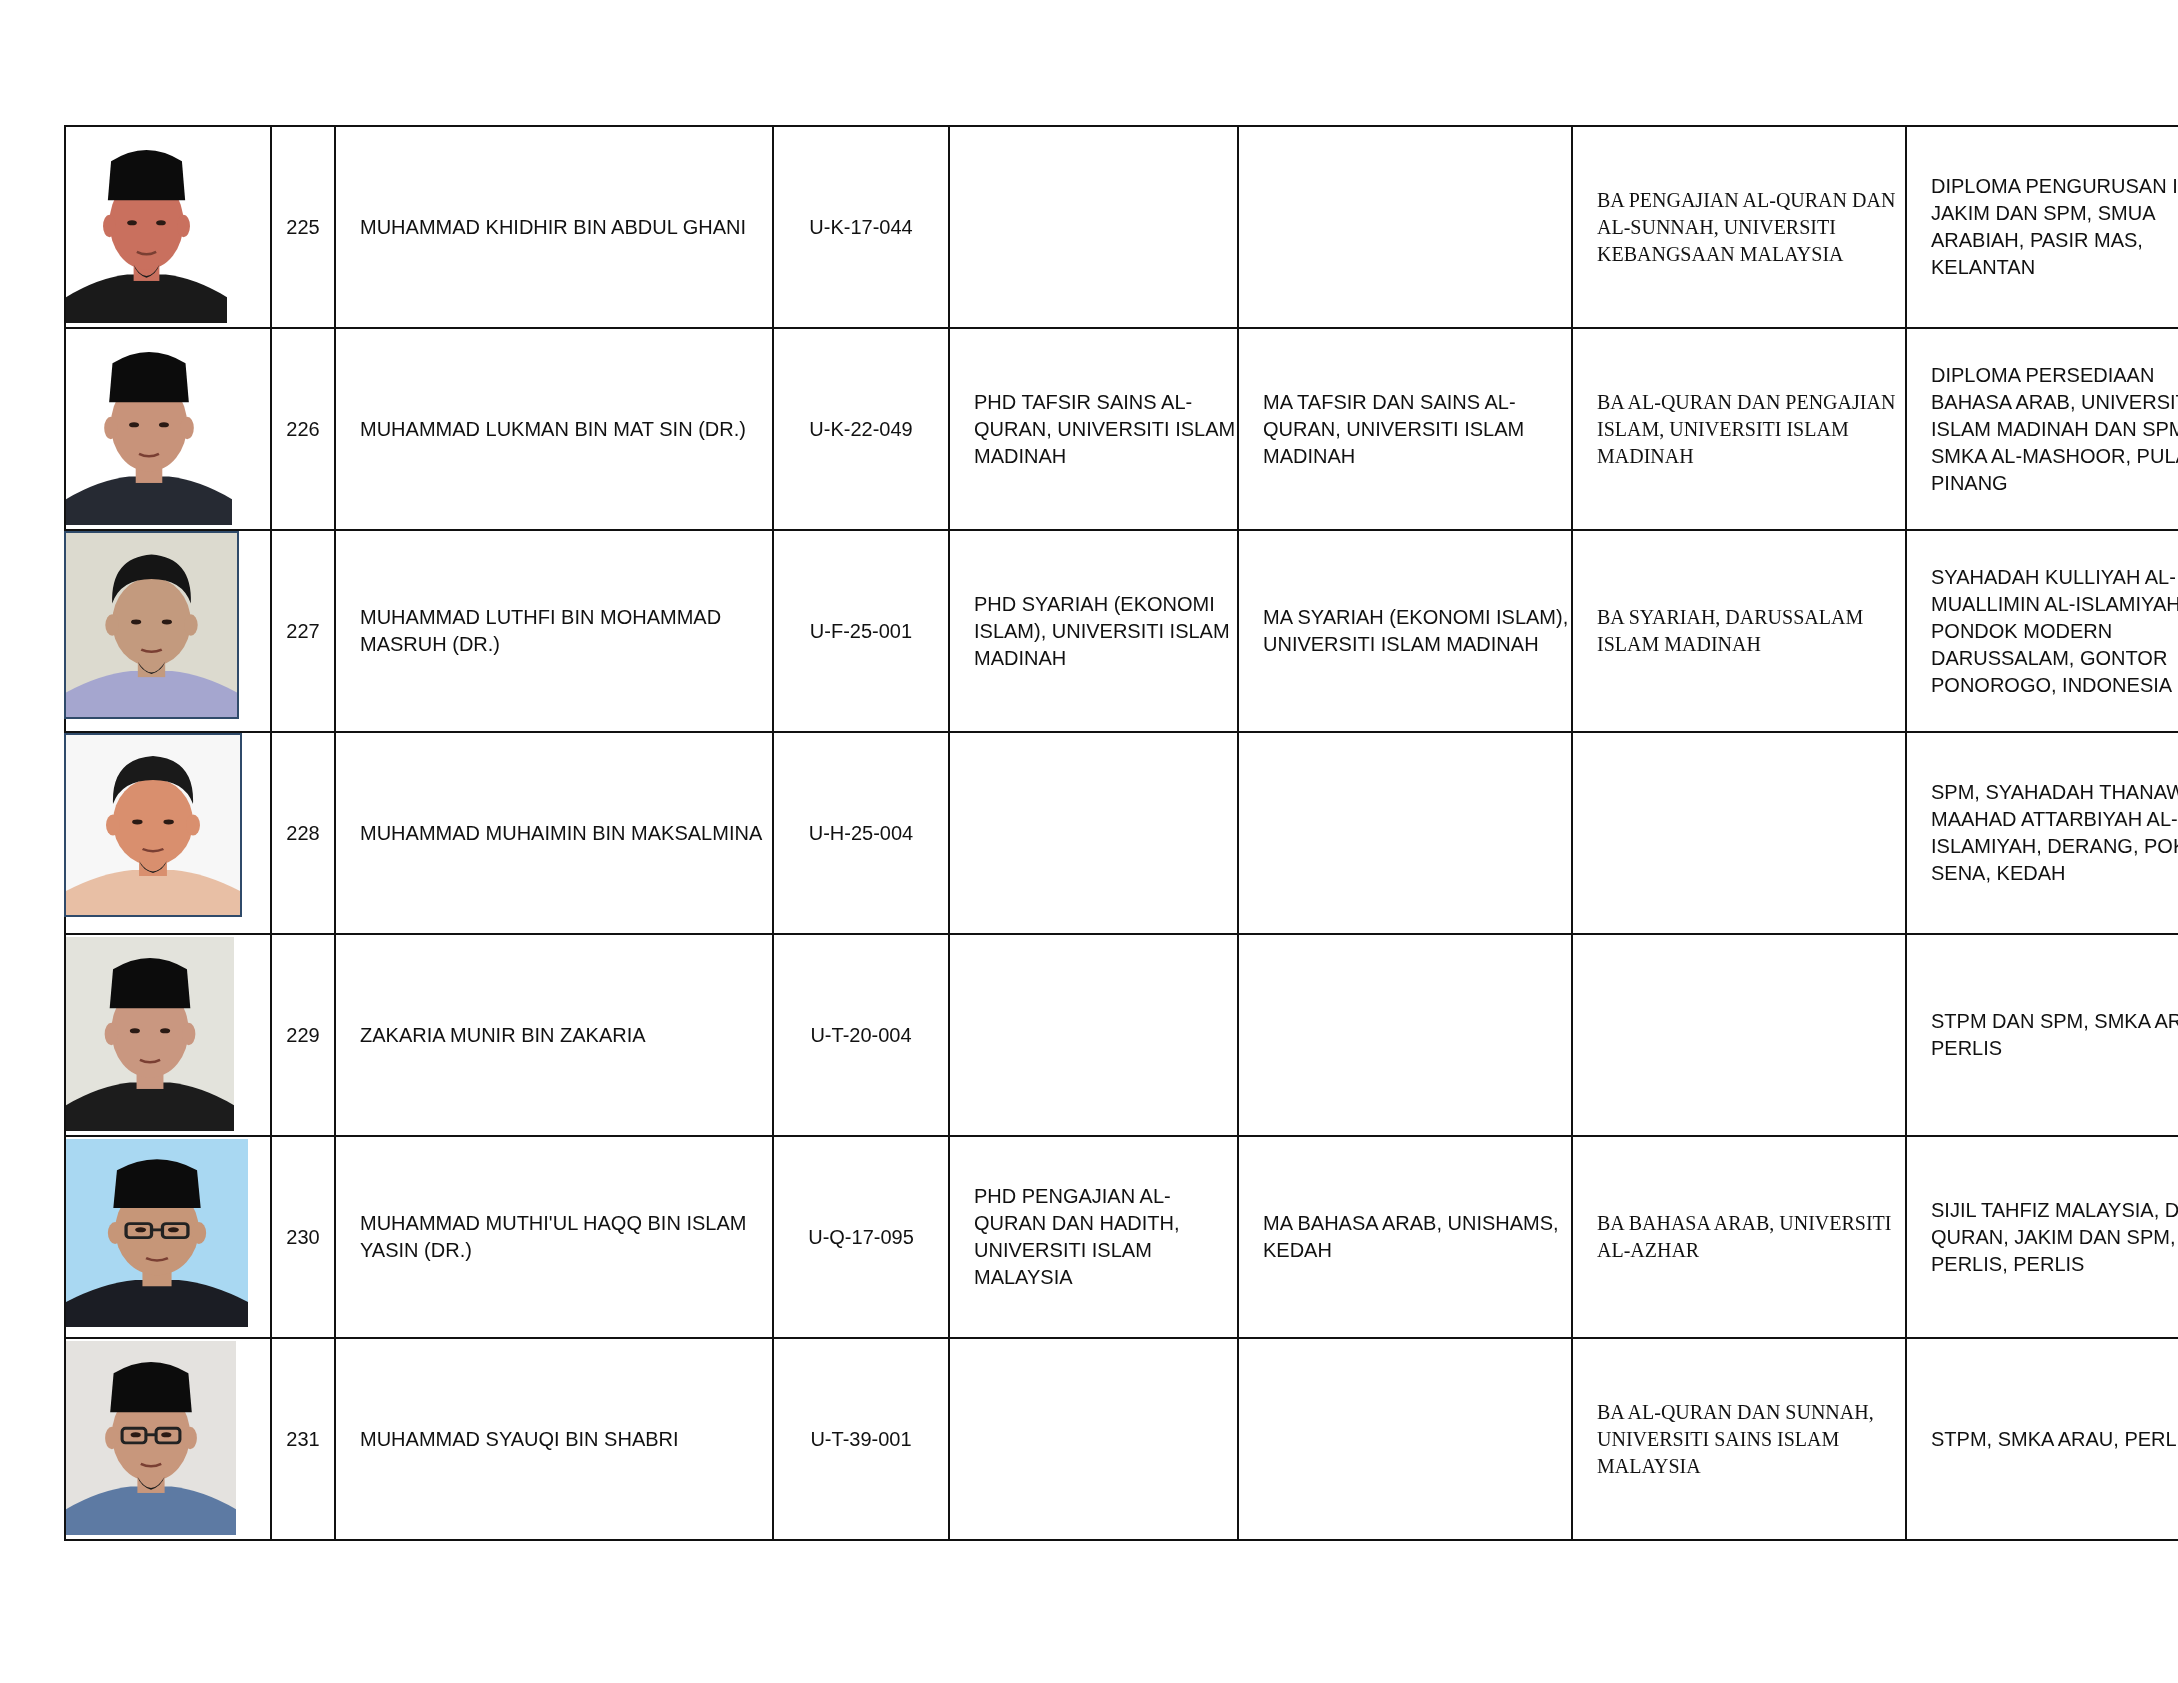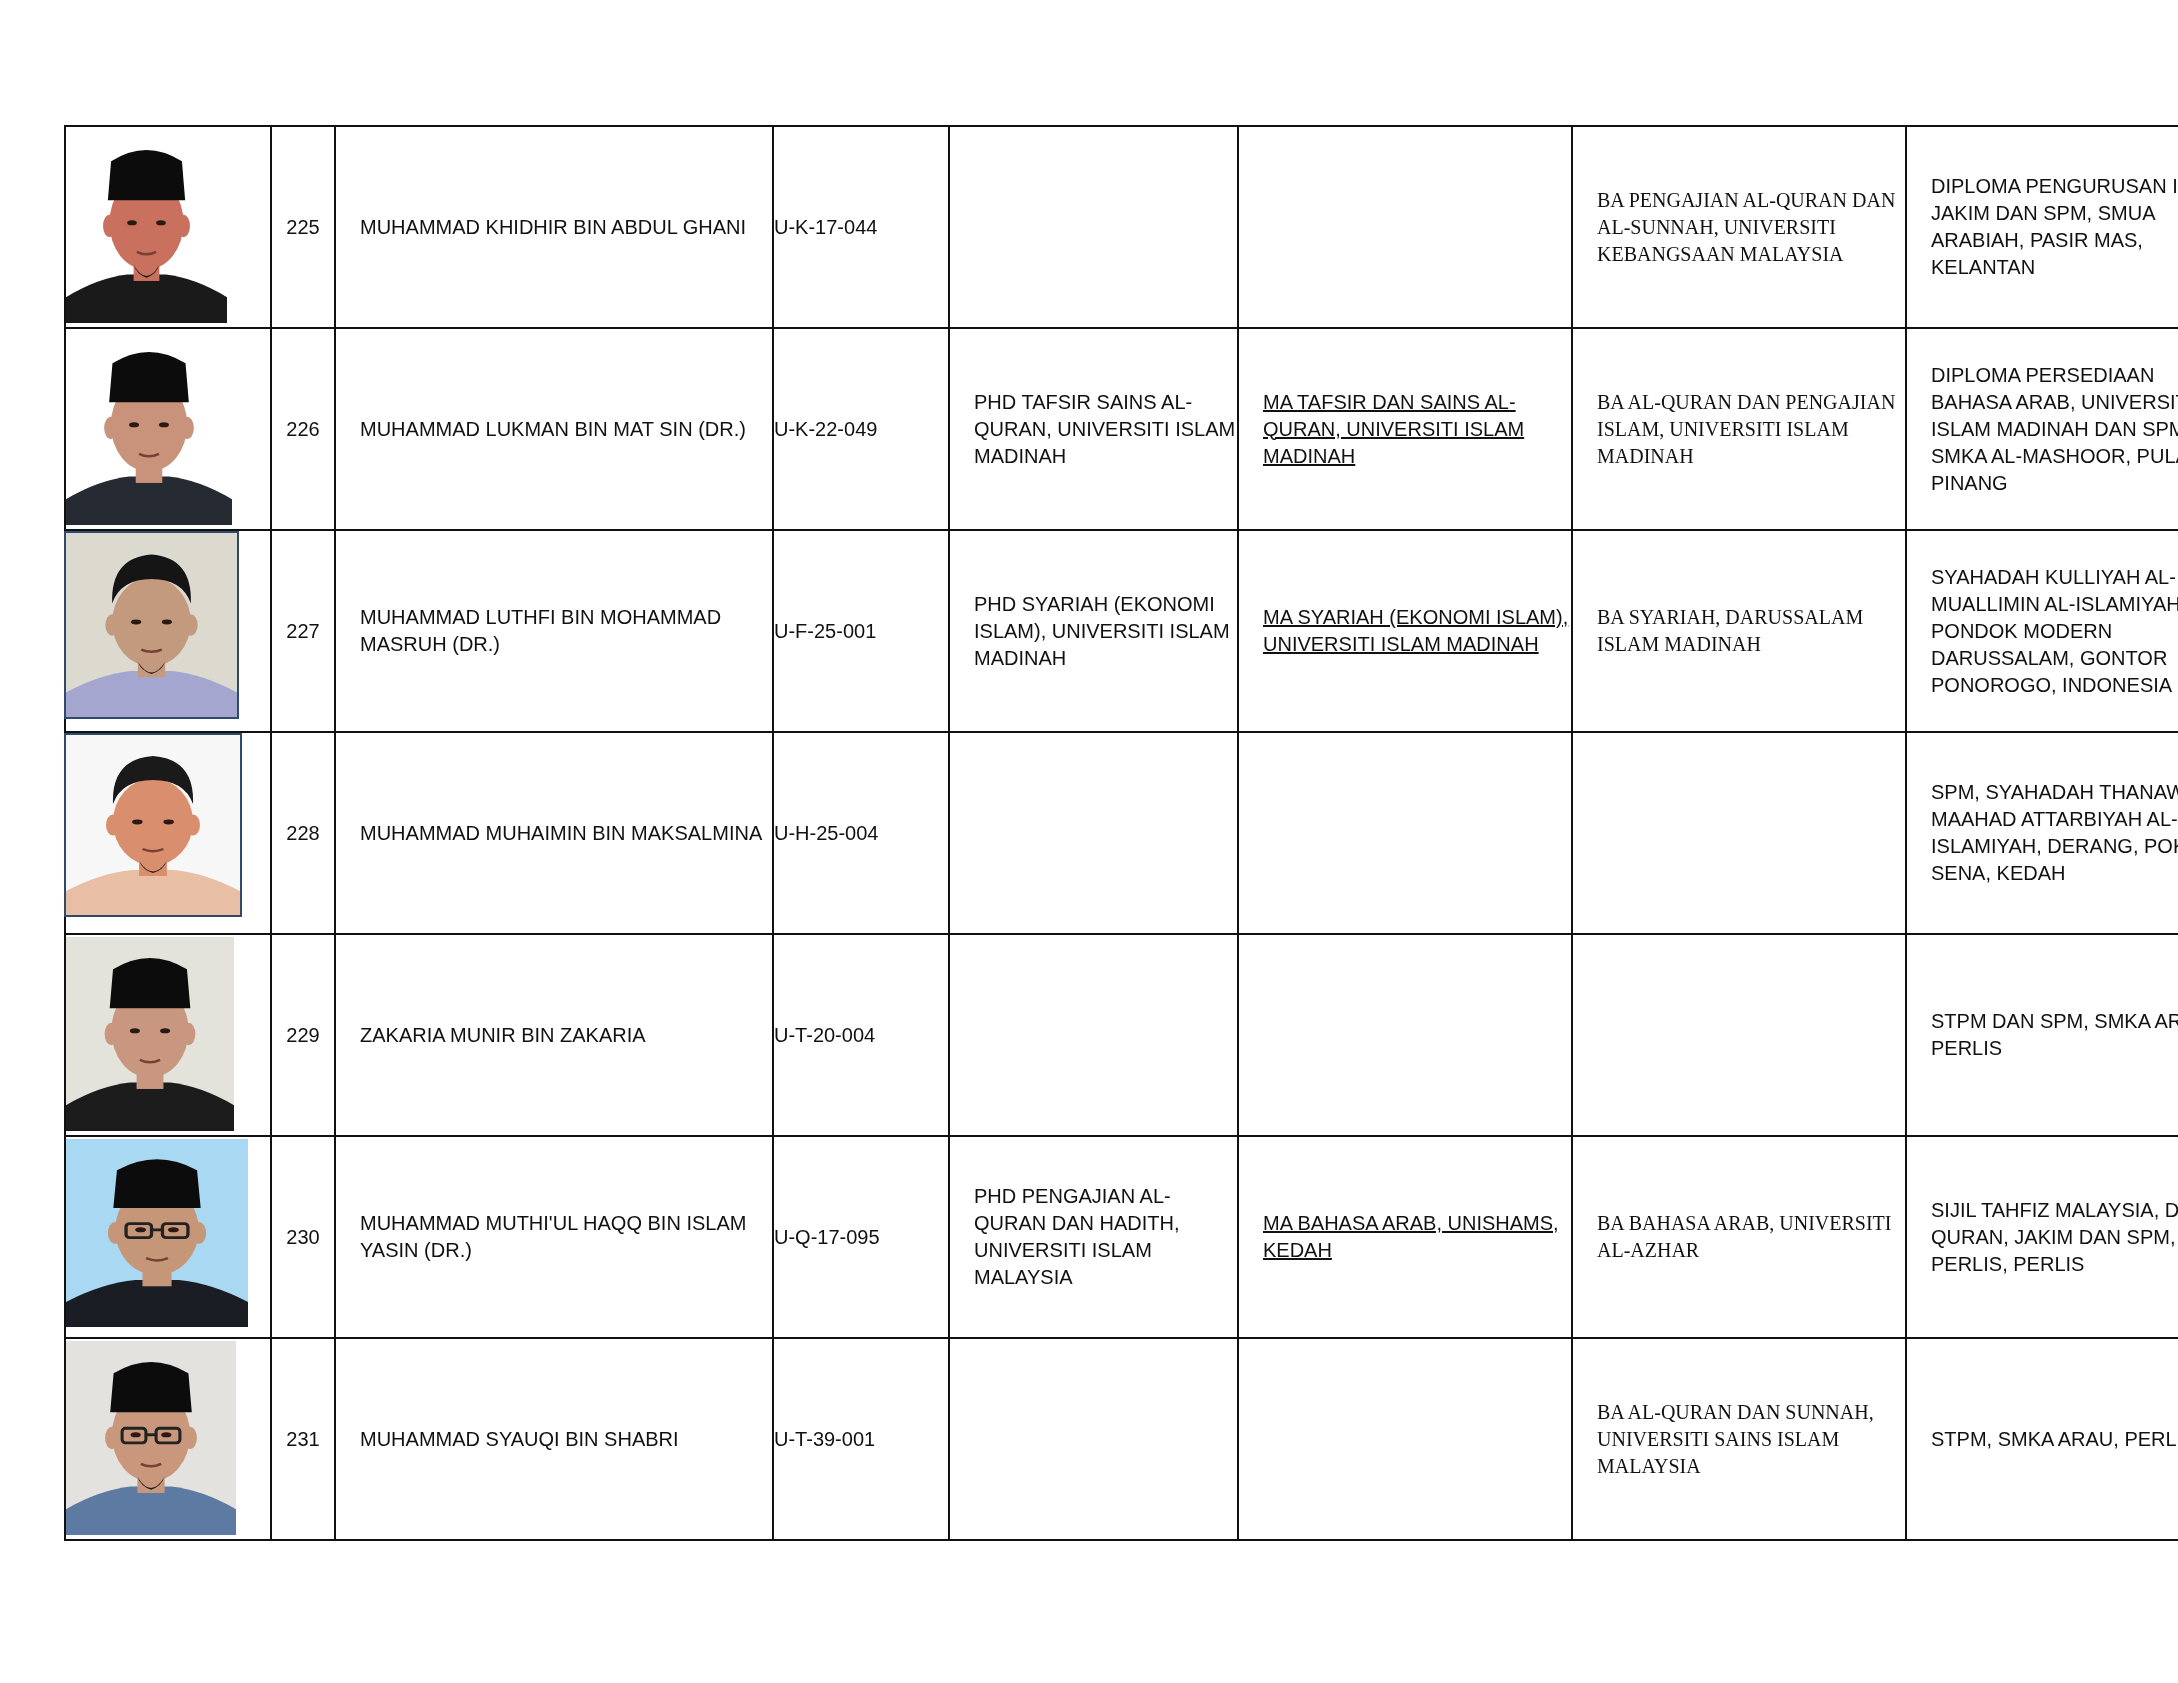--- a/index.html
+++ b/index.html
@@ -5,23 +5,23 @@
   html, body { margin:0; padding:0; background:#ffffff; }
   body { width:2178px; height:1683px; position:relative; overflow:hidden;
          font-family:"Liberation Sans", sans-serif; color:#111; }
   .tbl { position:absolute; left:64px; top:125px; border-collapse:collapse;
          table-layout:fixed; width:2047px; }
   .tbl td { border:2.5px solid #111; padding:0; height:200px; vertical-align:middle;
             font-size:20px; line-height:27px; }
   .c-photo { width:204px; position:relative; }
   .c-no { width:62px; text-align:center; font-size:22px; }
   .c-name { width:412px; padding-left:24px !important;margin-left:40px; }
-  .c-code { width:174px; text-align:left; }
+  .c-code { width:174px; text-align:center; }
   .c-phd { width:263px; padding-left:24px !important; }
-  .c-ma { width:308px; padding-left:24px !important;text-decoration:underline; }
+  .c-ma { width:308px; padding-left:24px !important; }
   .c-ba { width:308px; padding-left:24px !important;font-family:Liberation Serif, serif; }
   .c-other { width:308px; padding-left:24px !important; padding-right:2px !important; }
   .photo { position:absolute; left:0; top:2px; overflow:hidden; }
   .photo svg { display:block; width:100%; height:100%; }
   .photo.framed { outline:2px solid #2f4a6a; }
 </style>
 </head>
 <body>
 
 <table class="tbl">

